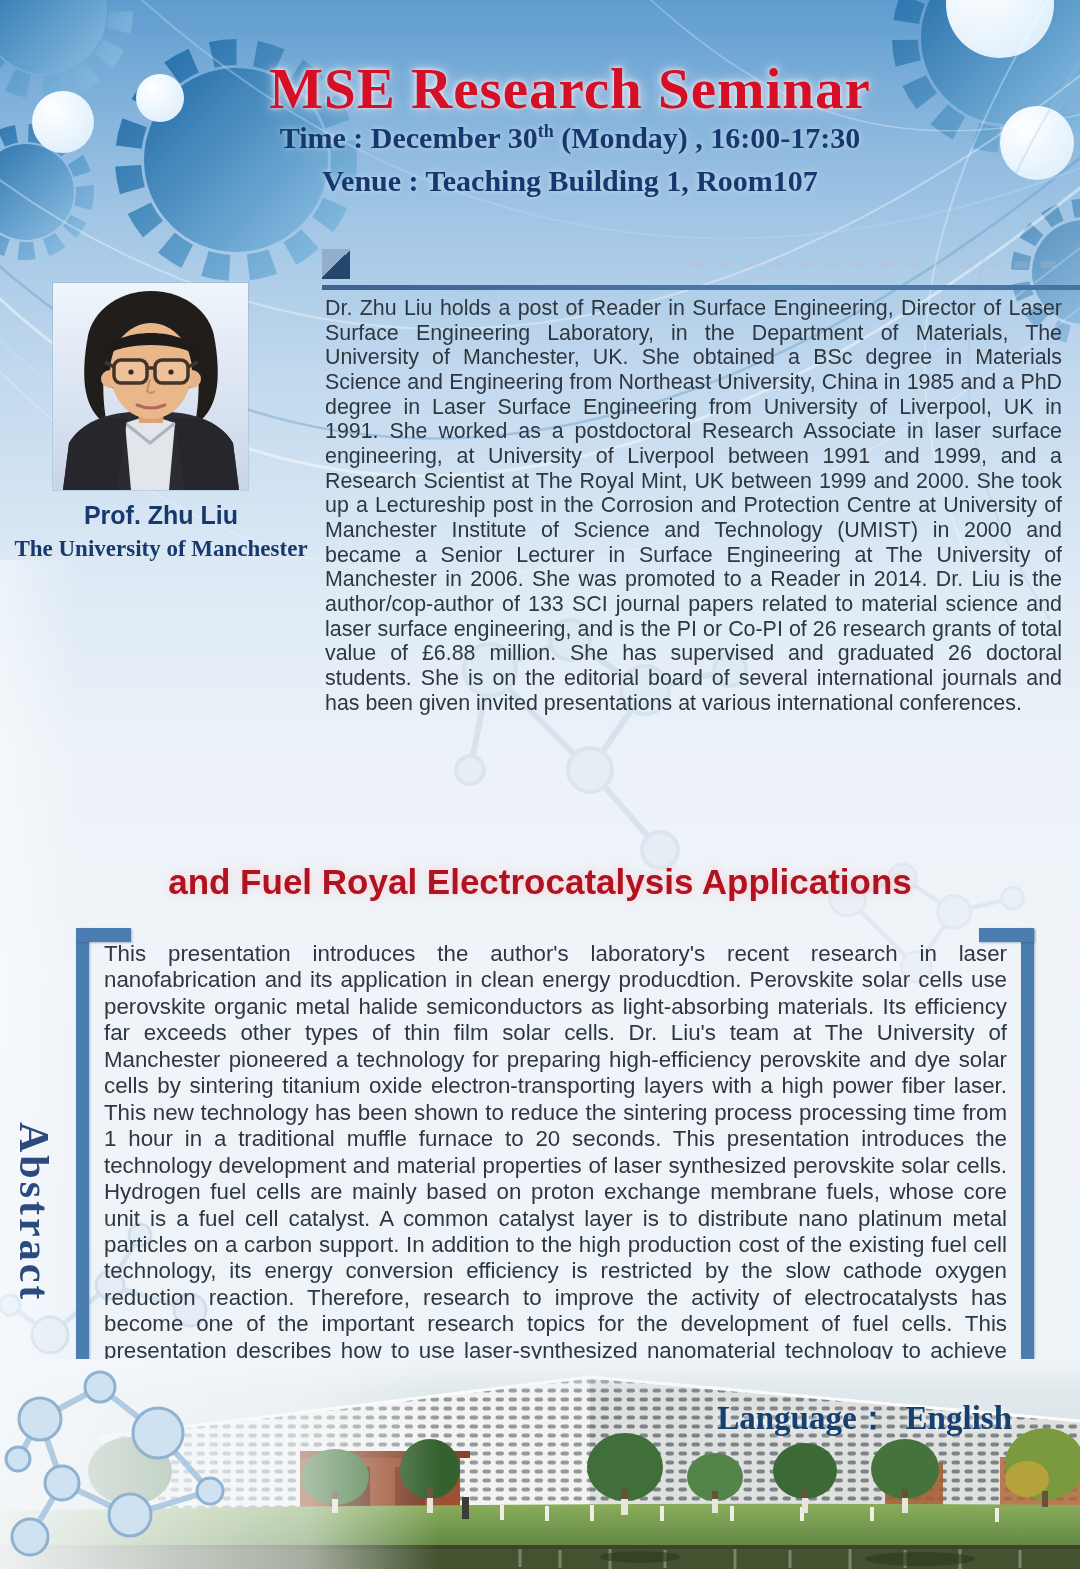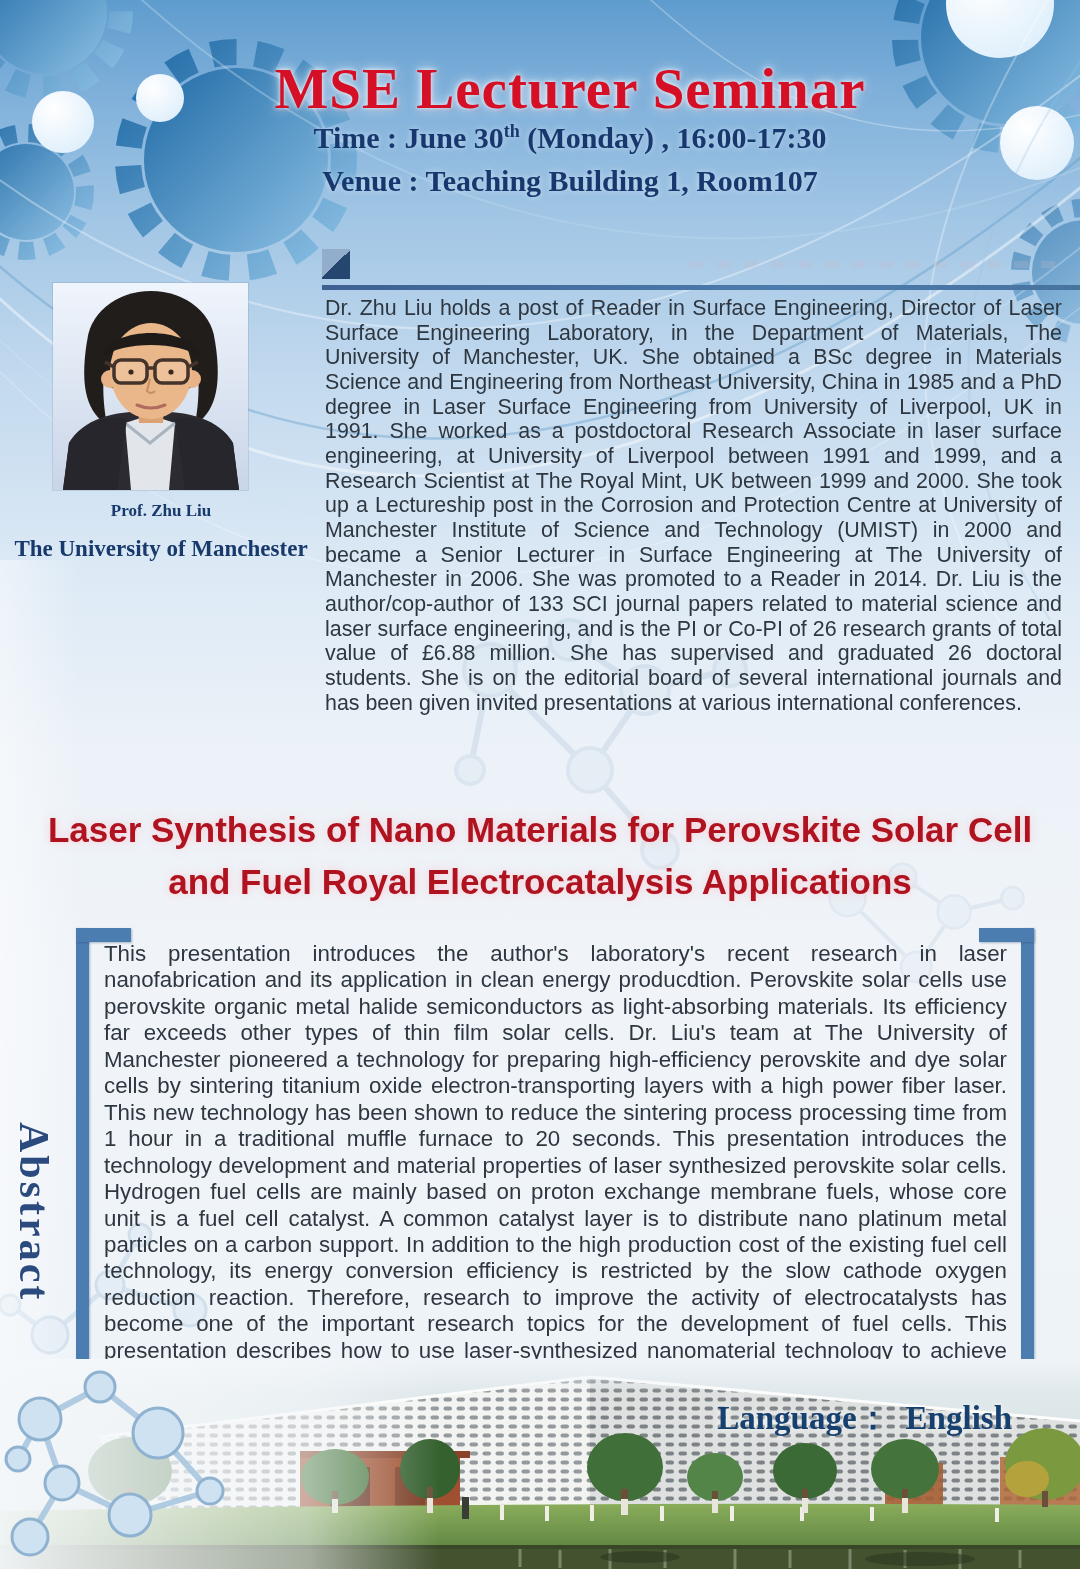--- a/index.html
+++ b/index.html
@@ -38,21 +38,21 @@
     text-shadow:0 1px 2px rgba(255,255,255,.6);
   }
   .sec-rule{left:322px;top:285px;width:758px;height:5px;
     background:linear-gradient(90deg,#3d6191,#4c7bad 60%,#47739f);}
   .dash-strip{left:690px;top:261px;width:375px;height:7px;opacity:.5;
     background:repeating-linear-gradient(90deg,rgba(200,185,195,.45) 0 14px,transparent 14px 27px);}
 
   
   .photo-frame{left:53px;top:283px;width:195px;height:207px;background:#dfe8f4;box-shadow:0 0 0 1px rgba(120,140,170,.25);}
   .speaker-name{left:0;top:501px;width:322px;text-align:center;
-    font-family:Liberation Serif, serif;font-weight:bold;font-size:17px;color:#17396c;}
+    font-family:Liberation Sans, sans-serif;font-weight:bold;font-size:25px;color:#17396c;}
   .speaker-affil{left:-8px;top:536px;width:338px;text-align:center;
     font-family:"Liberation Serif","DejaVu Serif",serif;font-weight:bold;font-size:23px;color:#17396c;}
 
   .bio{
     left:325px;top:296px;width:737px;
     font-size:21.4px;line-height:24.65px;color:#2e3740;
     text-align:justify;-moz-text-align-last:left;text-align-last:left;
   }
 
   
@@ -182,22 +182,22 @@
     <g fill="#cfe2f1" stroke="#8fb2d0" stroke-width="3">
       <circle cx="60" cy="120" r="18"></circle>
         <circle cx="120" cy="70" r="14"></circle>
         <circle cx="200" cy="95" r="16"></circle>
         <circle cx="150" cy="20" r="11"></circle>
         <circle cx="20" cy="90" r="10"></circle>
     </g>
   </svg>
   <div class="abs left-fade"></div>
 
-  <div class="abs title">MSE Lecturer Seminar</div>
-  <div class="abs info-line t-time"><span>Time : June 30</span><span class="sup">th</span><span> (Monday) , 16:00-17:30</span></div>
+  <div class="abs title">MSE Research Seminar</div>
+  <div class="abs info-line t-time"><span>Time : December 30</span><span class="sup">th</span><span> (Monday) , 16:00-17:30</span></div>
   <div class="abs info-line t-venue">Venue : Teaching Building 1, Room107</div>
 
   <div class="abs dash-strip"></div>
   <div class="abs sec-bullet"></div>
   <div class="abs sec-rule"></div>
 
   <div class="abs photo-frame">
     <svg width="195" height="207" viewBox="0 0 195 207">
       <defs>
         <linearGradient id="pbg" x1="0" y1="0" x2="0" y2="1">
@@ -238,21 +238,20 @@
       </g>
       <circle cx="78" cy="89" r="2.6" fill="#37291f"></circle>
       <circle cx="118" cy="89" r="2.6" fill="#37291f"></circle>
     </svg>
   </div>
   <div class="abs speaker-name">Prof. Zhu Liu</div>
   <div class="abs speaker-affil">The University of Manchester</div>
 
   <div class="abs bio">Dr. Zhu Liu holds a post of Reader in Surface Engineering, Director of Laser Surface Engineering Laboratory, in the Department of Materials, The University of Manchester, UK. She obtained a BSc degree in Materials Science and Engineering from Northeast University, China in 1985 and a PhD degree in Laser Surface Engineering from University of Liverpool, UK in 1991. She worked as a postdoctoral Research Associate in laser surface engineering, at University of Liverpool between 1991 and 1999, and a Research Scientist at The Royal Mint, UK between 1999 and 2000. She took up a Lectureship post in the Corrosion and Protection Centre at University of Manchester Institute of Science and Technology (UMIST) in 2000 and became a Senior Lecturer in Surface Engineering at The University of Manchester in 2006. She was promoted to a Reader in 2014. Dr. Liu is the author/cop-author of 133 SCI journal papers related to material science and laser surface engineering, and is the PI or Co-PI of 26 research grants of total value of £6.88 million. She has supervised and graduated 26 doctoral students. She is on the editorial board of several international journals and has been given invited presentations at various international conferences.</div>
 
-  <div class="abs talk-line talk-1">Laser Synthesis of Nano Materials for Perovskite Solar Cell</div>
   <div class="abs talk-line talk-2">and Fuel Royal Electrocatalysis Applications</div>
 
   <div class="abs br bl-bar"></div>
   <div class="abs br bl-cap-t"></div>
   <div class="abs br bl-cap-b"></div>
   <div class="abs br br-bar"></div>
   <div class="abs br br-cap-t"></div>
   <div class="abs br br-cap-b"></div>
 
   <div class="abs abstract-label">Abstract</div>

